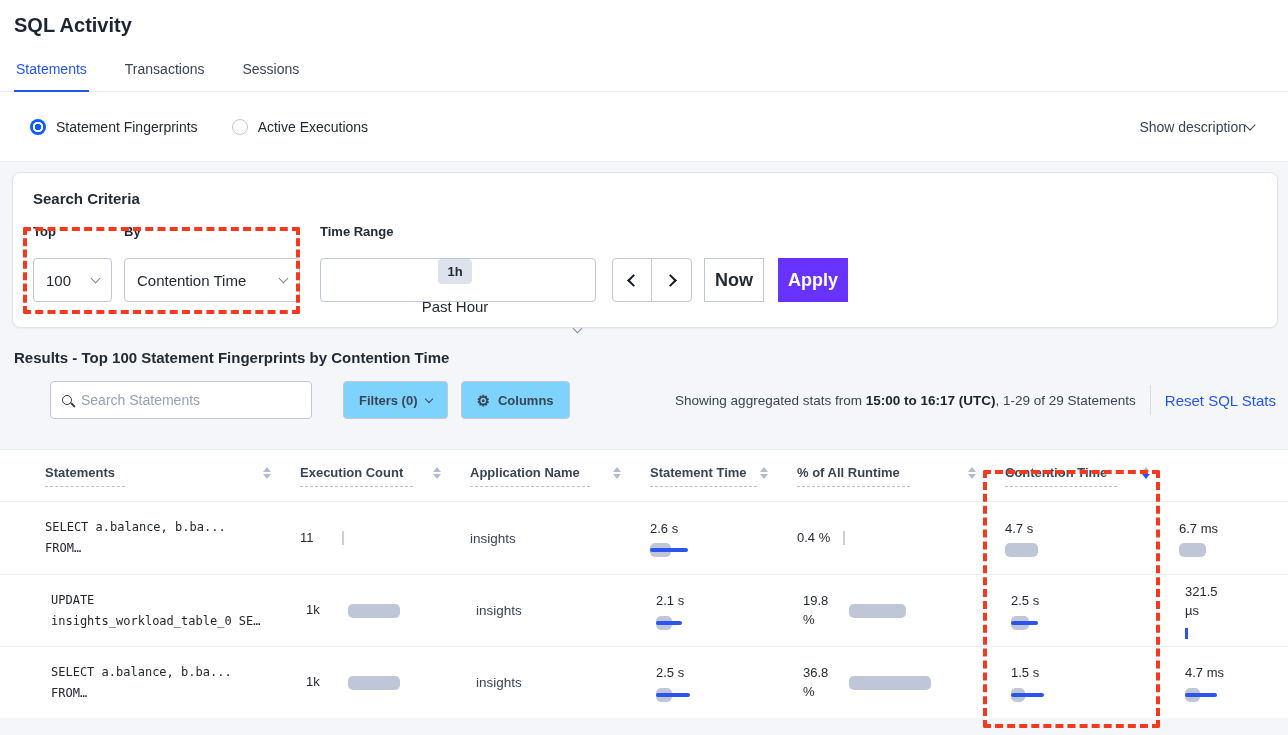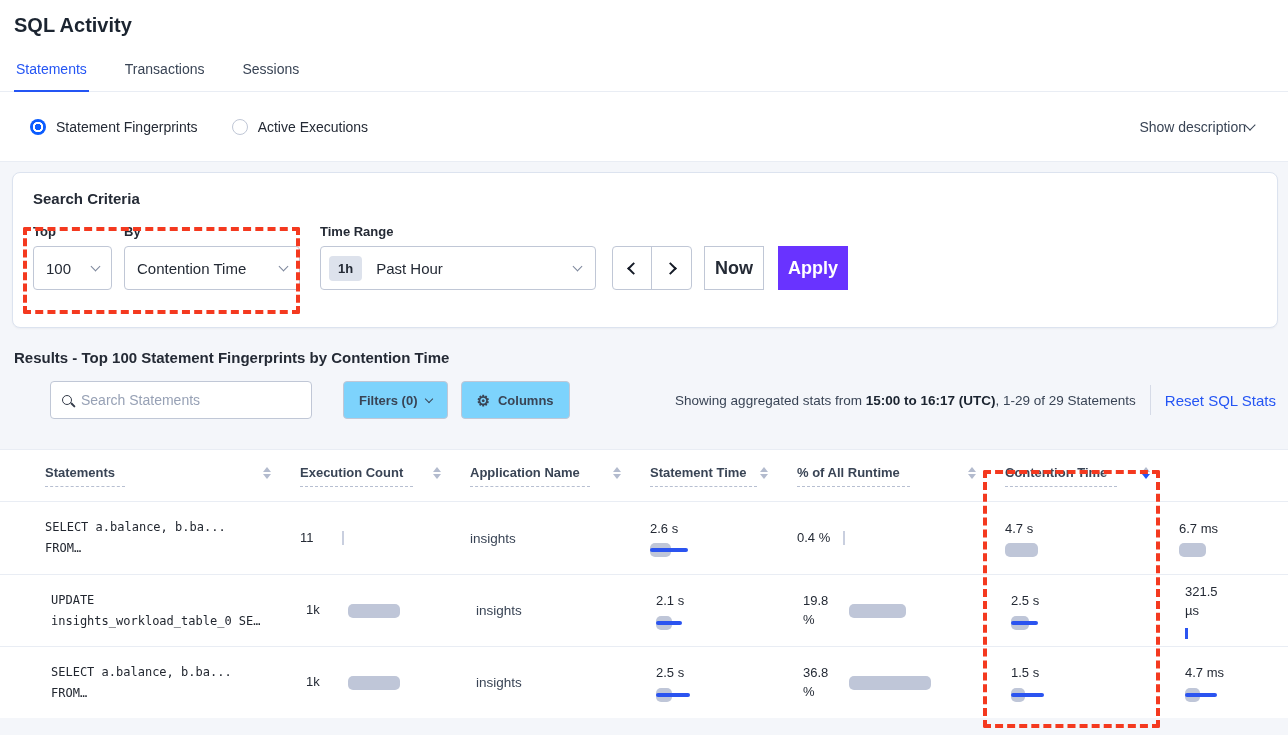--- a/index.html
+++ b/index.html
@@ -27,26 +27,26 @@
   .show-desc{margin-left:auto;display:flex;align-items:center;font-size:14px;color:var(--text2);cursor:pointer;}
 
   .chev{width:7px;height:7px;border-right:1.6px solid #7d879c;border-bottom:1.6px solid #7d879c;transform:rotate(45deg);margin-top:-4px;flex:0 0 auto;}
   .chev.dark{border-color:#394455;width:8px;height:8px;}
 
   .content{background:var(--bg);height:574px;padding-top:10px;}
 
   .card{margin:0 10px 0 12px;height:156px;background:#fff;border:1px solid var(--card-border);border-radius:8px;padding:17px 0 0 20px;box-shadow:0 1px 2px rgba(20,30,60,.04);}
   .card-title{font-size:15px;font-weight:700;margin-bottom:17px;}
   .fields{display:flex;align-items:flex-end;}
-  .field{display:flex;flex-direction:column;}
+  .field{display:flex;flex-direction:column;gap:12px;}
   .field-label{font-size:13px;font-weight:700;color:var(--text);margin-bottom:7px;}
   .select{height:44px;border:1px solid var(--ctl-border);border-radius:4px;background:#fff;display:flex;align-items:center;justify-content:space-between;padding:0 12px;font-size:15px;color:var(--text);cursor:pointer;}
   .w-top{width:79px;margin-right:12px;}
   .w-by{width:176px;margin-right:20px;}
-  .timerange{width:276px;margin-right:16px;justify-content:flex-start;gap:14px;padding:0 14px 0 8px;}
+  .timerange{width:276px;margin-right:16px;justify-content:flex-start;gap:14px;padding:0 14px 0 8px;flex-direction:column;}
   .chip{background:var(--chip);border-radius:4px;font-size:13px;font-weight:700;padding:5px 9px;color:var(--text);}
   .timerange .chev{margin-left:auto;}
   .pager{display:flex;height:44px;width:80px;border:1px solid var(--ctl-border);border-radius:4px;background:#fff;overflow:hidden;margin-right:12px;}
   .pager-btn{width:40px;display:flex;align-items:center;justify-content:center;cursor:pointer;}
   .pager-btn:first-child{border-right:1px solid var(--ctl-border);}
   .arr{width:9px;height:9px;border-left:2.6px solid #141a26;border-bottom:2.6px solid #141a26;}
   .arr.left{transform:rotate(45deg);margin-left:3px;}
   .arr.right{transform:rotate(-135deg);margin-right:3px;}
   .btn{height:44px;display:flex;align-items:center;justify-content:center;border-radius:0;font-size:18px;font-weight:700;cursor:pointer;}
   .btn-now{width:60px;border:1px solid var(--ctl-border);background:#fff;color:var(--text);margin-right:14px;}

